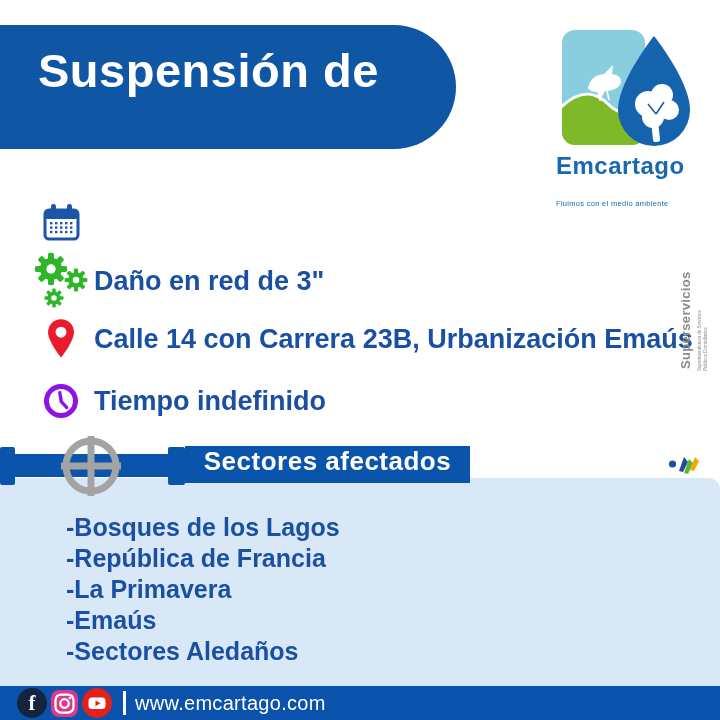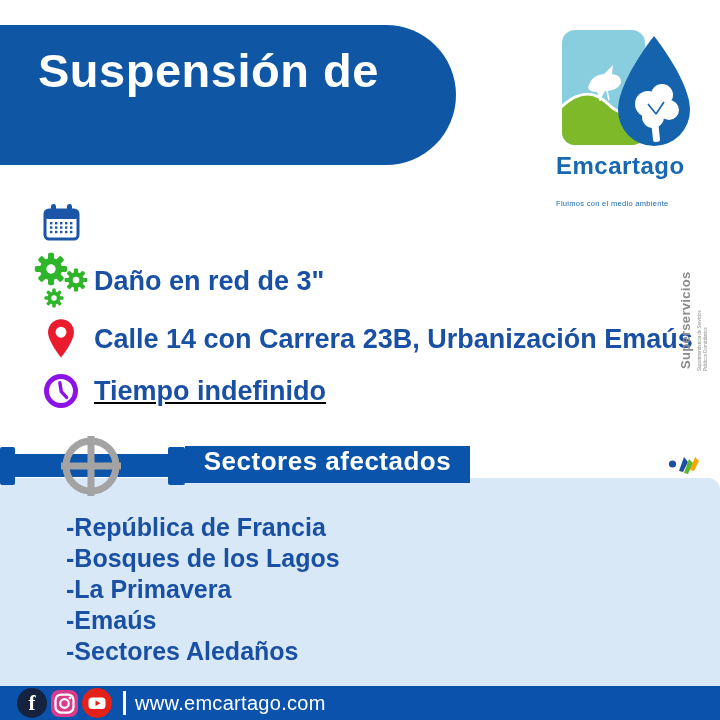--- a/index.html
+++ b/index.html
@@ -2,38 +2,38 @@
 <html><head>
 <meta charset="utf-8">
 <style>
   html,body{margin:0;padding:0;background:#ffffff;}
   .canvas{
     position:relative;width:720px;height:720px;background:#ffffff;overflow:hidden;
     font-family:"Liberation Sans",sans-serif;
   }
   
   .header-banner{
-    position:absolute;left:0;top:25px;width:456px;height:140px;
+    position:absolute;left:0;top:25px;width:456px;height:124px;
     background:#0F56A5;border-radius:0 74px 74px 0;
     color:#ffffff;padding-left:38px;box-sizing:border-box;
   }
   .title1{position:absolute;left:38px;top:18px;font-size:47px;font-weight:bold;letter-spacing:.5px;}
   .title2{position:absolute;left:36px;top:64px;font-size:66px;font-weight:bold;letter-spacing:.5px;}
   
   .logo{position:absolute;left:556px;top:26px;width:150px;text-align:left;}
   .logo-name{margin-top:-4px;font-size:24px;font-weight:bold;color:#1768B0;letter-spacing:.5px;}
   .logo-tagline{font-size:7.5px;color:#1768B0;margin-top:19px;letter-spacing:.3px;}
   
   .info-row{position:absolute;left:28px;display:flex;align-items:center;}
   .icon-box{width:66px;display:flex;justify-content:center;align-items:center;}
   .info-text{font-size:27px;font-weight:bold;color:#1A50A3;white-space:pre;}
   .row-date{top:198px;height:48px;}
   .row-cause{top:250px;height:62px;}
   .row-location{top:316px;height:46px;}
-  .row-duration{top:370px;height:42px;text-decoration:underline;}
+  .row-duration{top:380px;height:42px;}
   
   .panel{position:absolute;left:0;top:478px;width:720px;height:208px;background:#D9E8F6;border-radius:12px 12px 0 0;}
   .pipe{position:absolute;left:0;top:454px;width:200px;height:23px;background:#0B54AB;}
   .flange{position:absolute;background:#0B54AB;border-radius:2px;}
   .flange-left{left:0;top:447px;width:15px;height:38px;}
   .flange-mid{left:168px;top:447px;width:17px;height:38px;}
   .sectors-banner{
     position:absolute;left:185px;top:446px;width:285px;height:37px;background:#0B54AB;
     display:flex;justify-content:center;
     color:#ffffff;font-size:26px;font-weight:bold;letter-spacing:.5px;
@@ -185,22 +185,22 @@
   </div>
   <svg class="valve-wheel" width="62" height="62" viewBox="0 0 62 62">
     <g stroke="#A3A3A3" stroke-width="7" fill="none">
       <circle cx="31" cy="31" r="25"></circle>
       <line x1="31" y1="1" x2="31" y2="61"></line>
       <line x1="1" y1="31" x2="61" y2="31"></line>
     </g>
   </svg>
 
   <ul class="sector-list">
+    <li>-Bosques de los Lagos</li>
     <li>-República de Francia</li>
-    <li>-Bosques de los Lagos</li>
     <li>-La Primavera</li>
     <li>-Emaús</li>
     <li>-Sectores Aledaños</li>
   </ul>
 
   <div class="ss-name">Superservicios</div>
   <div class="ss-sub">Superintendencia de Servicios Públicos Domiciliarios</div>
   <svg class="ss-mark" width="34" height="26" viewBox="0 0 34 26">
     <circle cx="4.5" cy="14" r="3.6" fill="#1B4FA0"></circle>
     <path d="M11 21 L16 7 L20 12 L15 22 Z" fill="#1B4FA0"></path>

